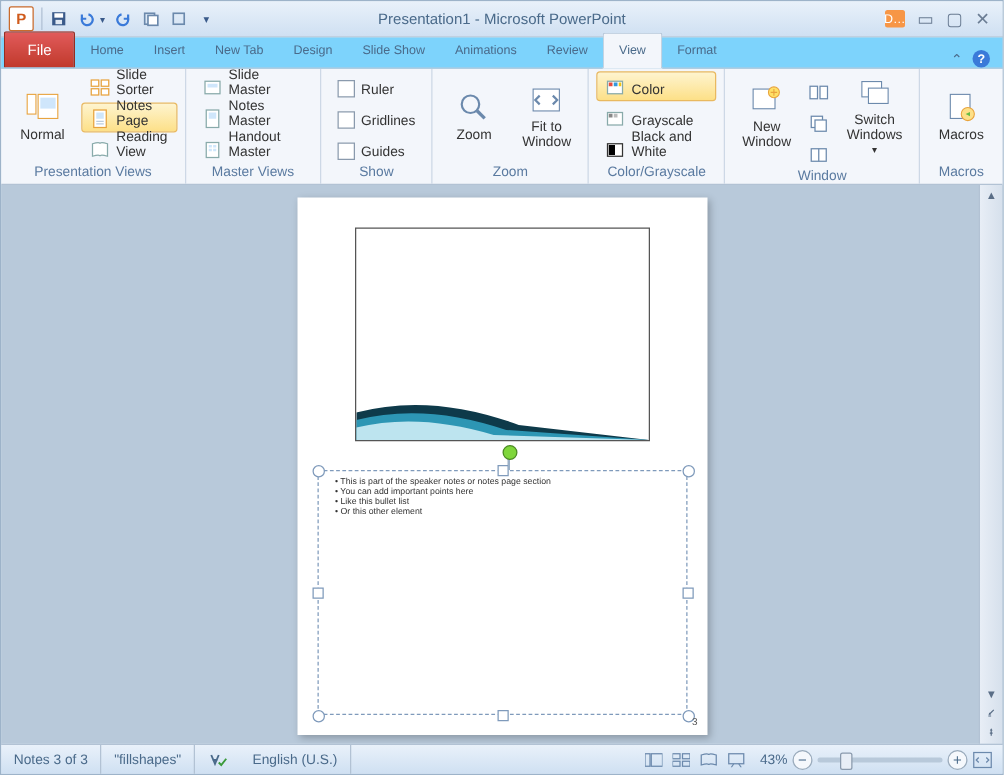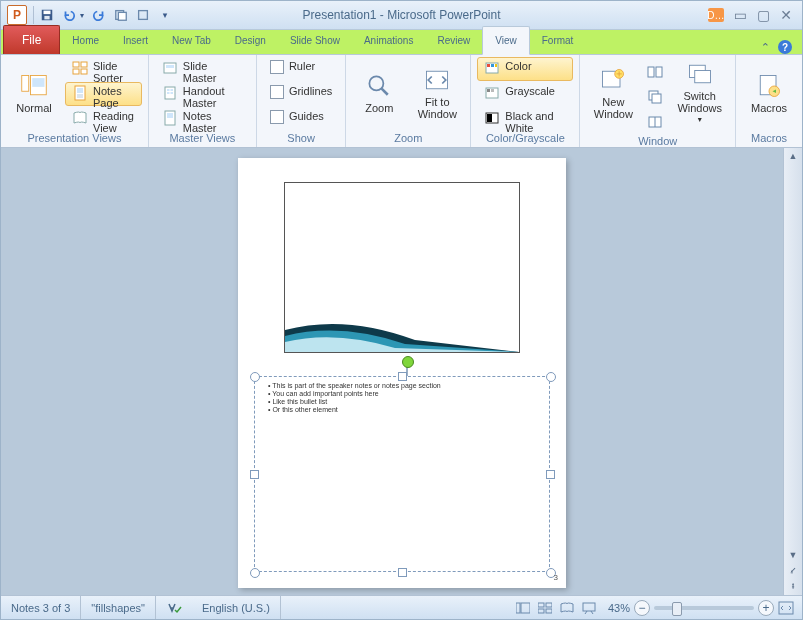--- a/index.html
+++ b/index.html
@@ -9,35 +9,35 @@
   .app-icon{width:18px;height:18px;margin:0 4px 0 6px;background:#fff;border:1px solid #c96b2c;display:flex;align-items:center;justify-content:center;font-weight:bold;color:#d05b1c;font-size:12px;border-radius:2px;}
   .qat{display:flex;align-items:center;gap:4px;margin-left:2px;}
   .qat .qbtn{width:18px;height:18px;display:flex;align-items:center;justify-content:center;color:#3a5a8a;}
   .qat .qbtn svg{width:14px;height:14px;}
   .qat .sep{width:1px;height:18px;background:#b0c0d4;}
   .titletext{position:absolute;left:0;right:0;text-align:center;color:#4a6a8a;font-size:12px;pointer-events:none;}
   .winbtns{margin-left:auto;display:flex;align-items:center;gap:10px;padding-right:10px;color:#6b7d94;}
   .winbtns .dbox{width:16px;height:14px;background:#f79646;color:#fff;font-size:10px;display:flex;align-items:center;justify-content:center;border-radius:2px;}
   .winbtns span{font-size:14px;}
   
-  .tabrow{height:24px;background:#bef264;display:flex;align-items:flex-end;border-bottom:1px solid #b8c9da;position:relative;}
+  .tabrow{height:24px;background:#7dd3fc;display:flex;align-items:flex-end;border-bottom:1px solid #b8c9da;position:relative;}
   .filetab{background:linear-gradient(#e15b5b,#c0392b);color:#fff;padding:4px 18px;height:20px;display:flex;align-items:center;border-radius:2px 2px 0 0;margin-left:2px;font-size:12px;border:1px solid #962d22;border-bottom:none;}
   .rtab{padding:4px 12px;height:19px;display:flex;align-items:center;color:#4a6a8a;font-size:10px;cursor:default;}
   .rtab.active{background:#f3f6fb;border:1px solid #b8c9da;border-bottom:1px solid #f3f6fb;border-radius:2px 2px 0 0;margin-bottom:-1px;}
   .tabright{margin-left:auto;display:flex;align-items:center;gap:8px;padding:0 10px;color:#4a6a8a;}
   .helpcirc{width:14px;height:14px;border-radius:50%;background:#3a7ad9;color:#fff;font-size:10px;display:flex;align-items:center;justify-content:center;font-weight:bold;}
   
   .ribbon{height:92px;background:#f3f6fb;border-bottom:1px solid #b2c2d4;display:flex;}
   .group{border-right:1px solid #cdd8e6;display:flex;flex-direction:column;padding:2px 6px;}
   .group-body{flex:1;display:flex;align-items:flex-start;gap:4px;}
   .group-label{text-align:center;font-size:11px;color:#5a7aa0;padding-bottom:1px;}
   .bigbtn{display:flex;flex-direction:column;align-items:center;justify-content:center;padding:2px 6px;text-align:center;font-size:11px;line-height:12px;min-width:40px;height:66px;border:1px solid transparent;border-radius:3px;}
   .bigbtn svg{width:28px;height:28px;margin-bottom:2px;}
   .stack{display:flex;flex-direction:column;gap:1px;}
-  .smbtn{display:flex;align-items:flex-start;gap:5px;padding:2px 6px;font-size:11px;border:1px solid transparent;border-radius:3px;height:18px;}
+  .smbtn{display:flex;align-items:flex-end;gap:5px;padding:2px 6px;font-size:11px;border:1px solid transparent;border-radius:3px;height:18px;}
   .smbtn svg{width:16px;height:16px;flex-shrink:0;}
   .selbtn{background:linear-gradient(#fef4cf,#fde088);border:1px solid #e9b960;}
   .chk{width:12px;height:12px;border:1px solid #8a9aad;background:#fff;display:inline-block;flex-shrink:0;}
   
   .workspace{flex:1;background:#b8c9da;position:relative;display:flex;overflow:hidden;}
   .canvas-wrap{flex:1;position:relative;overflow:hidden;}
   .vscroll{width:18px;background:linear-gradient(90deg,#e8eef6,#d6e0ec);border-left:1px solid #b2c2d4;display:flex;flex-direction:column;align-items:center;}
   .vscroll .arr{height:16px;font-size:9px;color:#5a6e87;display:flex;align-items:center;justify-content:center;width:100%;}
   .vscroll .track{flex:1;}
   .page{position:absolute;left:237px;top:10px;width:328px;height:430px;background:#fff;box-shadow:2px 2px 6px rgba(0,0,0,0.25);}
@@ -178,34 +178,34 @@
         <div class="stack">
           <div class="smbtn">
             <svg viewBox="0 0 16 16">
                 <rect x="2" y="3" width="12" height="10" fill="#fff" stroke="#8aa"></rect>
                 <rect x="4" y="5" width="8" height="3" fill="#cfe6fb"></rect>
               </svg>
             <span>Slide Master</span>
           </div>
           <div class="smbtn">
             <svg viewBox="0 0 16 16">
+                <rect x="3" y="1" width="10" height="14" fill="#fff" stroke="#8aa"></rect>
+                <rect x="5" y="3" width="6" height="5" fill="#cfe6fb"></rect>
+              </svg>
+            <span>Notes Master</span>
+          </div>
+          <div class="smbtn">
+            <svg viewBox="0 0 16 16">
                 <rect x="3" y="2" width="10" height="12" fill="#fff" stroke="#8aa"></rect>
                 <rect x="5" y="4" width="2.5" height="2" fill="#cfe6fb"></rect>
                 <rect x="8.5" y="4" width="2.5" height="2" fill="#cfe6fb"></rect>
                 <rect x="5" y="7" width="2.5" height="2" fill="#cfe6fb"></rect>
                 <rect x="8.5" y="7" width="2.5" height="2" fill="#cfe6fb"></rect>
               </svg>
             <span>Handout Master</span>
-          </div>
-          <div class="smbtn">
-            <svg viewBox="0 0 16 16">
-                <rect x="3" y="1" width="10" height="14" fill="#fff" stroke="#8aa"></rect>
-                <rect x="5" y="3" width="6" height="5" fill="#cfe6fb"></rect>
-              </svg>
-            <span>Notes Master</span>
           </div>
         </div>
       </div>
       <div class="group-label">Master Views</div>
     </div>
 
     <div class="group">
       <div class="group-body">
         <div class="stack">
           <div class="smbtn">

